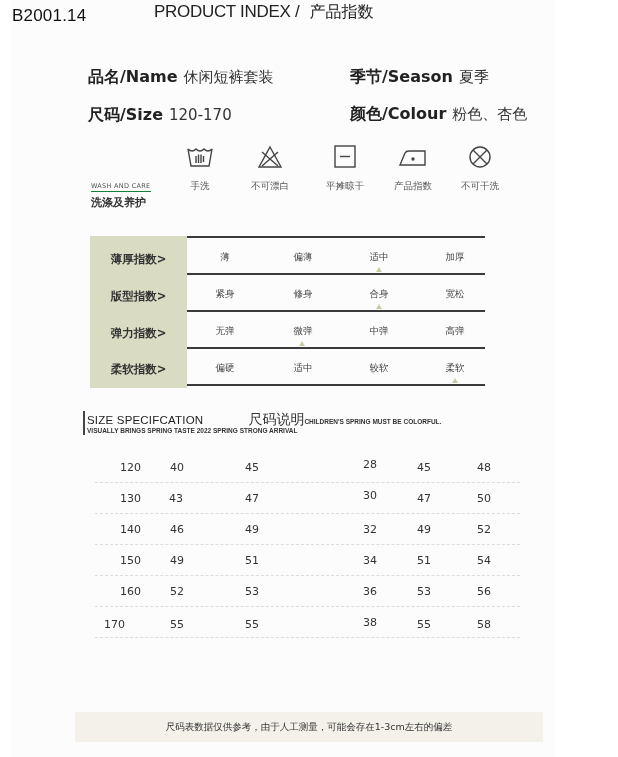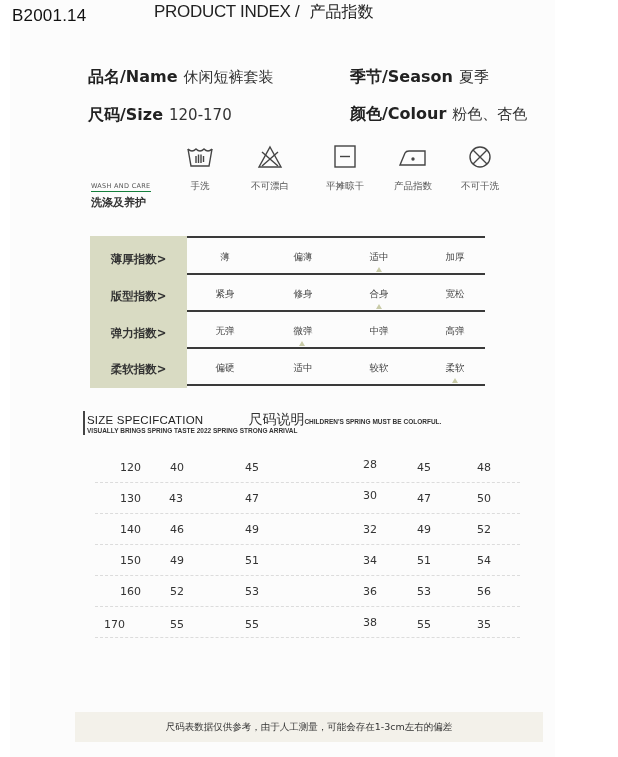--- a/index.html
+++ b/index.html
@@ -209,17 +209,17 @@
     <span class="st-cell" style="left:268px">36</span>
     <span class="st-cell" style="left:322px">53</span>
     <span class="st-cell" style="left:382px">56</span>
   </div>
   <div class="st-row">
     <span class="st-cell" style="left:9px;top:11px">170</span>
     <span class="st-cell" style="left:75px;top:11px">55</span>
     <span class="st-cell" style="left:150px;top:11px">55</span>
     <span class="st-cell" style="left:268px;top:9px">38</span>
     <span class="st-cell" style="left:322px;top:11px">55</span>
-    <span class="st-cell" style="left:382px;top:11px">35</span>
+    <span class="st-cell" style="left:382px;top:11px">58</span>
   </div>
 </div>
 
 <div class="note">尺码表数据仅供参考，由于人工测量，可能会存在1-3cm左右的偏差</div>
 
 </body></html>

